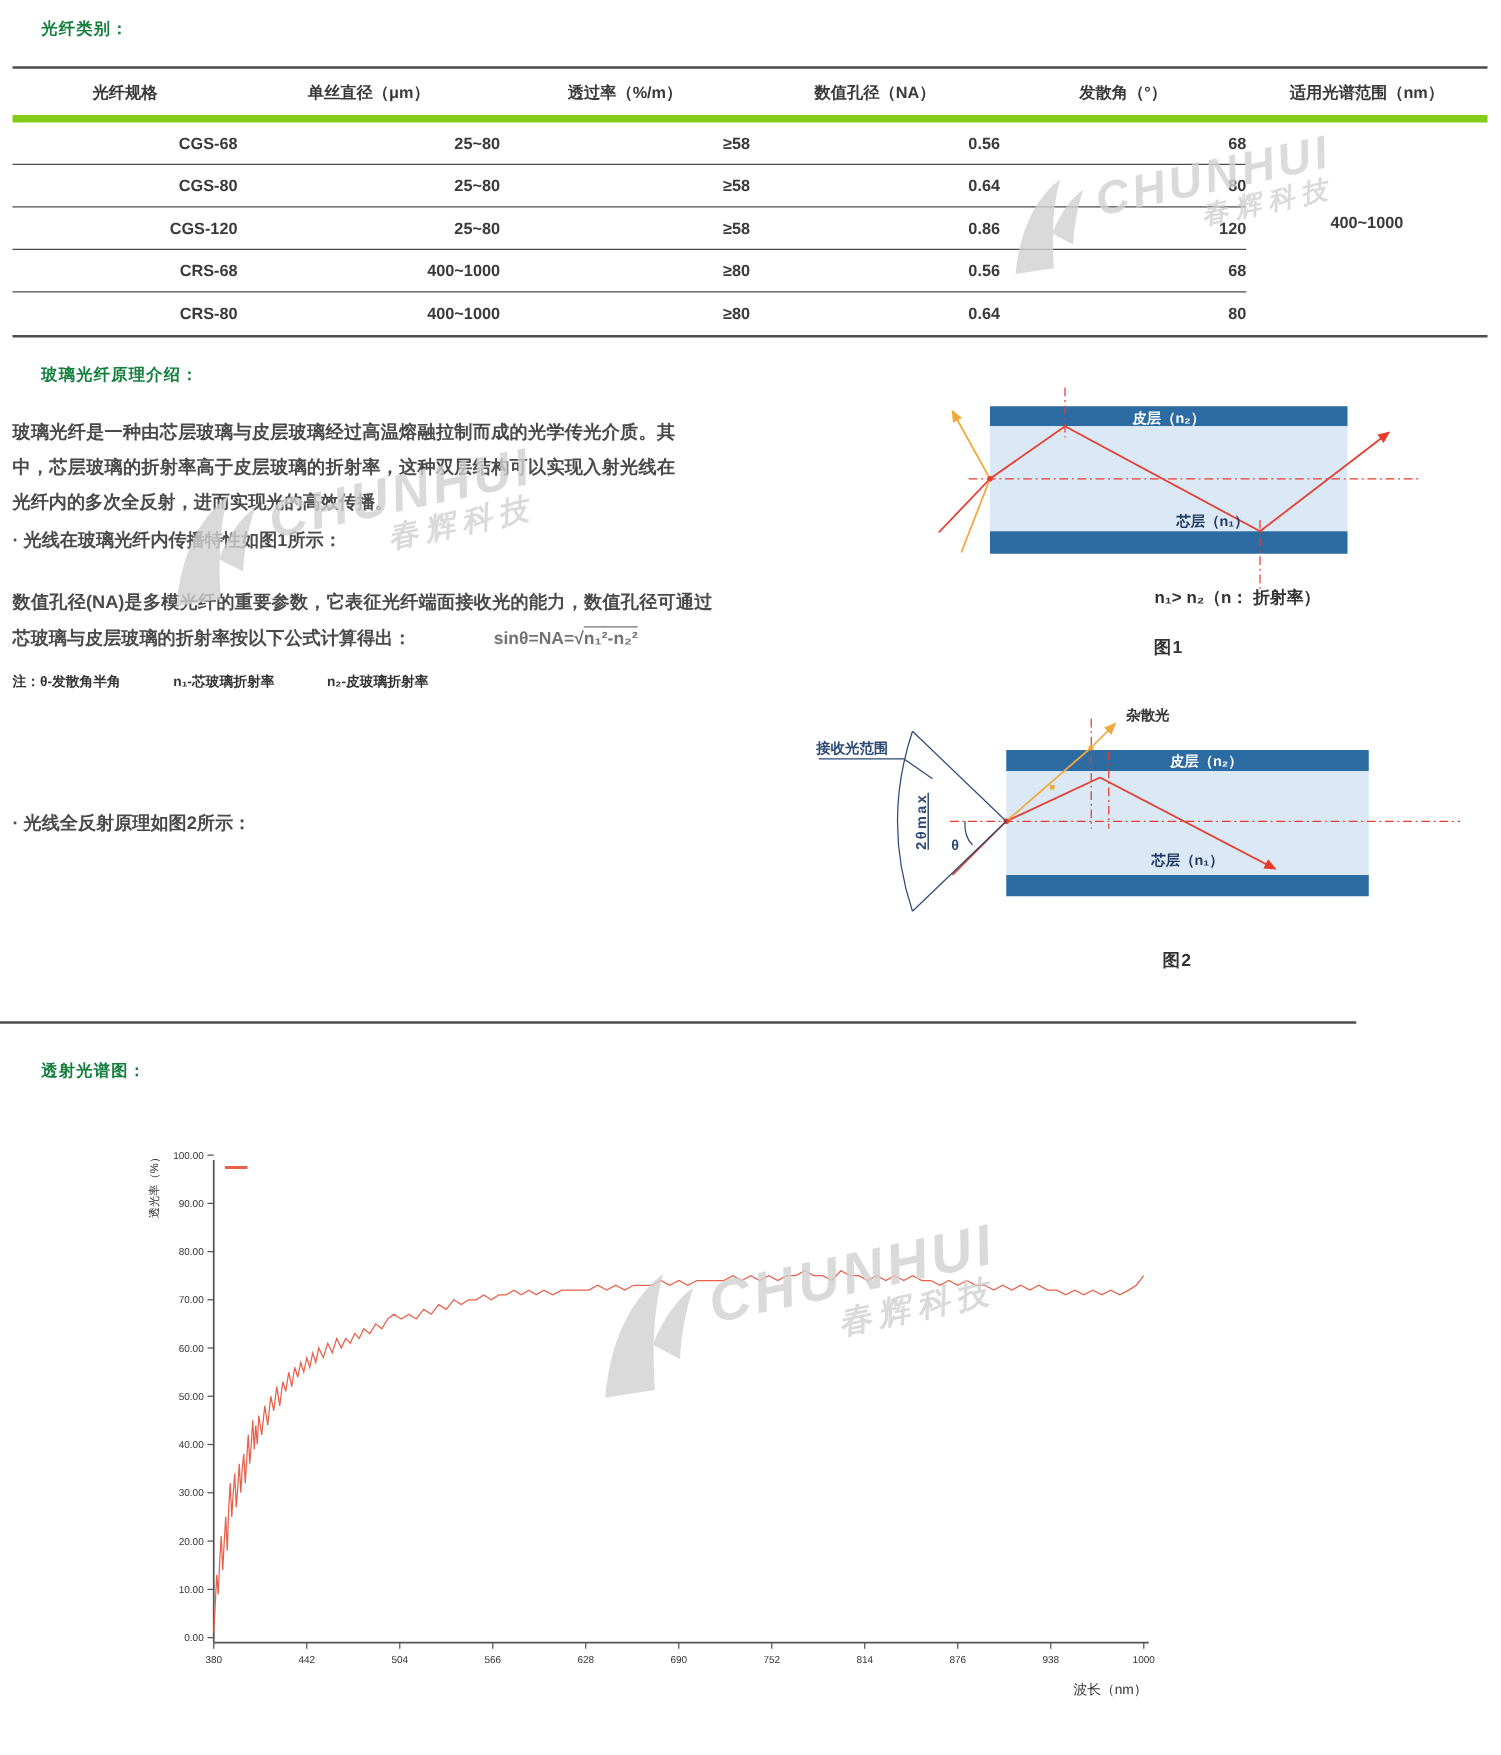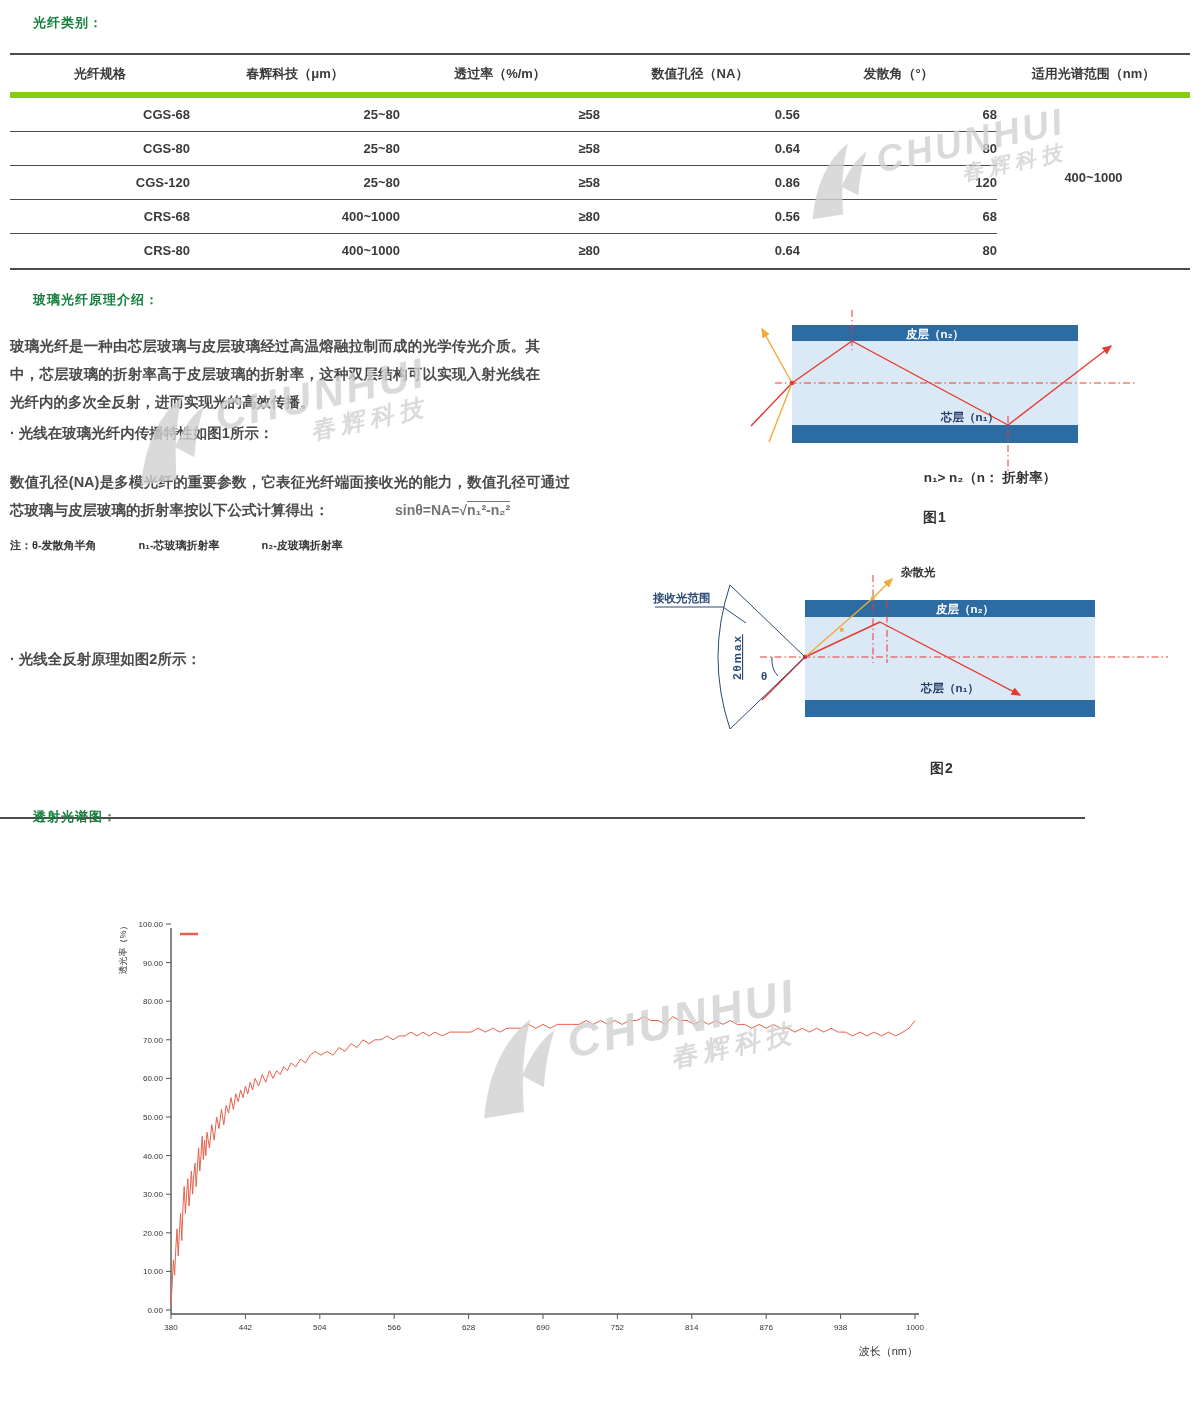--- a/index.html
+++ b/index.html
@@ -52,21 +52,21 @@
   #wm3 .brand{font-size:46px;} #wm3 .sub{font-size:26px;}
 </style>
 </head>
 <body>
 
 <div class="sec-title" style="top:14px">光纤类别：</div>
 
 <div class="tbl">
   <div class="tbl-head" id="tblHead">
       <div class="th">光纤规格</div>
-      <div class="th">春辉科技（μm）</div>
+      <div class="th">单丝直径（μm）</div>
       <div class="th">透过率（%/m）</div>
       <div class="th">数值孔径（NA）</div>
       <div class="th">发散角（°）</div>
       <div class="th">适用光谱范围（nm）</div>
     </div>
   <div id="tblBody">
       <div class="tr">
         <div class="td">CGS-68</div>
         <div class="td">25~80</div>
         <div class="td">≥58</div>
@@ -169,21 +169,21 @@
   <text x="121" y="112" transform="rotate(-90 121 112)" text-anchor="middle" class="navT" style="text-decoration:underline;letter-spacing:2px">2θmax</text>
   <text x="141" y="135" class="navT">θ</text>
   <text x="281" y="31" class="strayT">杂散光</text>
   <text x="345" y="68" class="bandT">皮层（n₂）</text>
   <text x="330" y="147" class="coreT">芯层（n₁）</text>
   <text x="322" y="228" class="capT">图2</text>
 </svg>
 
 <div class="hr"></div>
 
-<div class="sec-title" style="top:808px">透射光谱图：</div>
+<div class="sec-title" style="top:848px">透射光谱图：</div>
 <svg id="chart" class="fig" style="left:100px;top:888px" width="830" height="490">
     <line x1="71" y1="40" x2="71" y2="426" stroke="#555" stroke-width="1.4"></line>
     <line x1="71" y1="426" x2="819" y2="426" stroke="#555" stroke-width="1.4"></line>
     <line x1="66" y1="422" x2="71" y2="422" stroke="#555" stroke-width="1"></line>
     <text x="63" y="425" text-anchor="end" font-size="8" fill="#333">0.00</text>
     <line x1="66" y1="383.4" x2="71" y2="383.4" stroke="#555" stroke-width="1"></line>
     <text x="63" y="386.4" text-anchor="end" font-size="8" fill="#333">10.00</text>
     <line x1="66" y1="344.8" x2="71" y2="344.8" stroke="#555" stroke-width="1"></line>
     <text x="63" y="347.8" text-anchor="end" font-size="8" fill="#333">20.00</text>
     <line x1="66" y1="306.2" x2="71" y2="306.2" stroke="#555" stroke-width="1"></line>

